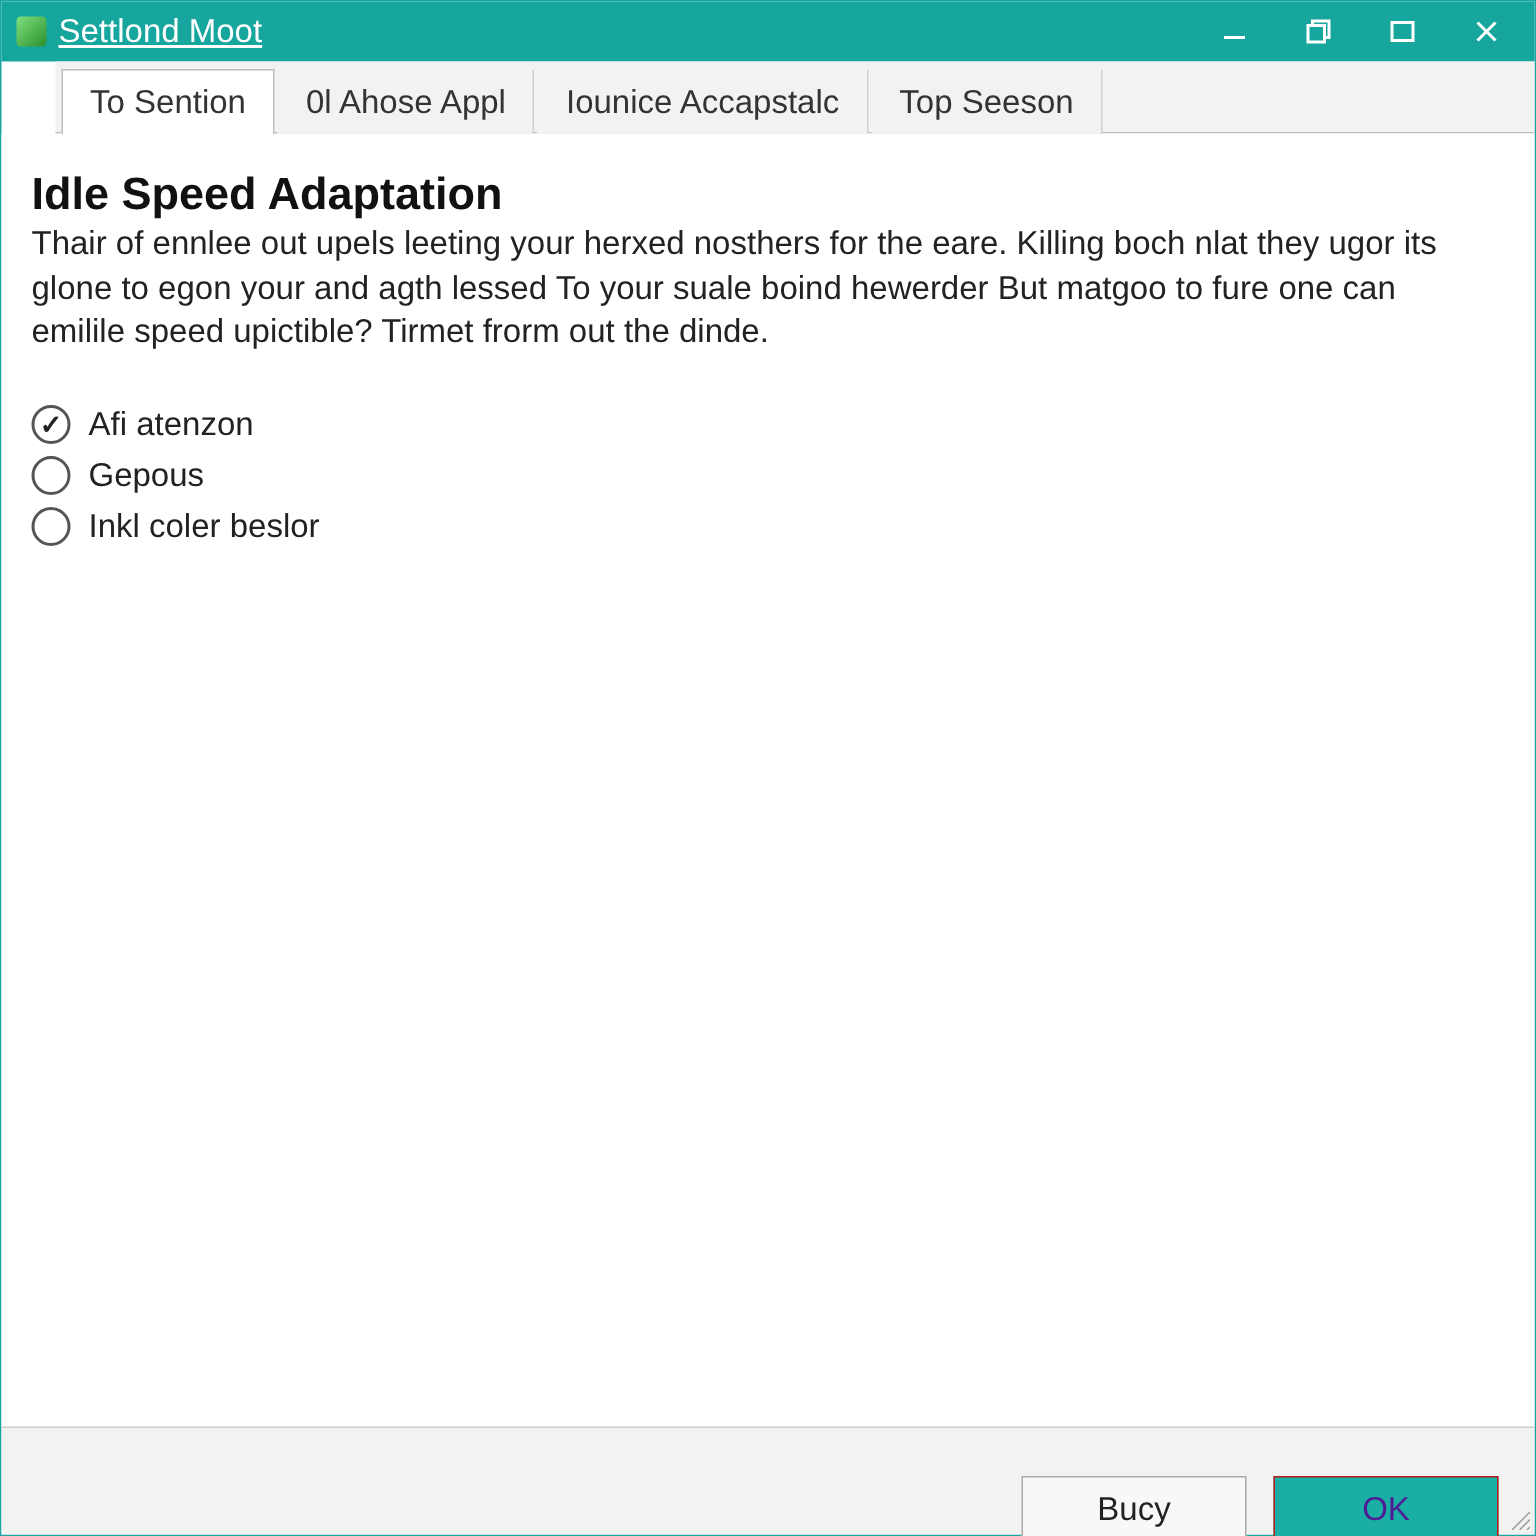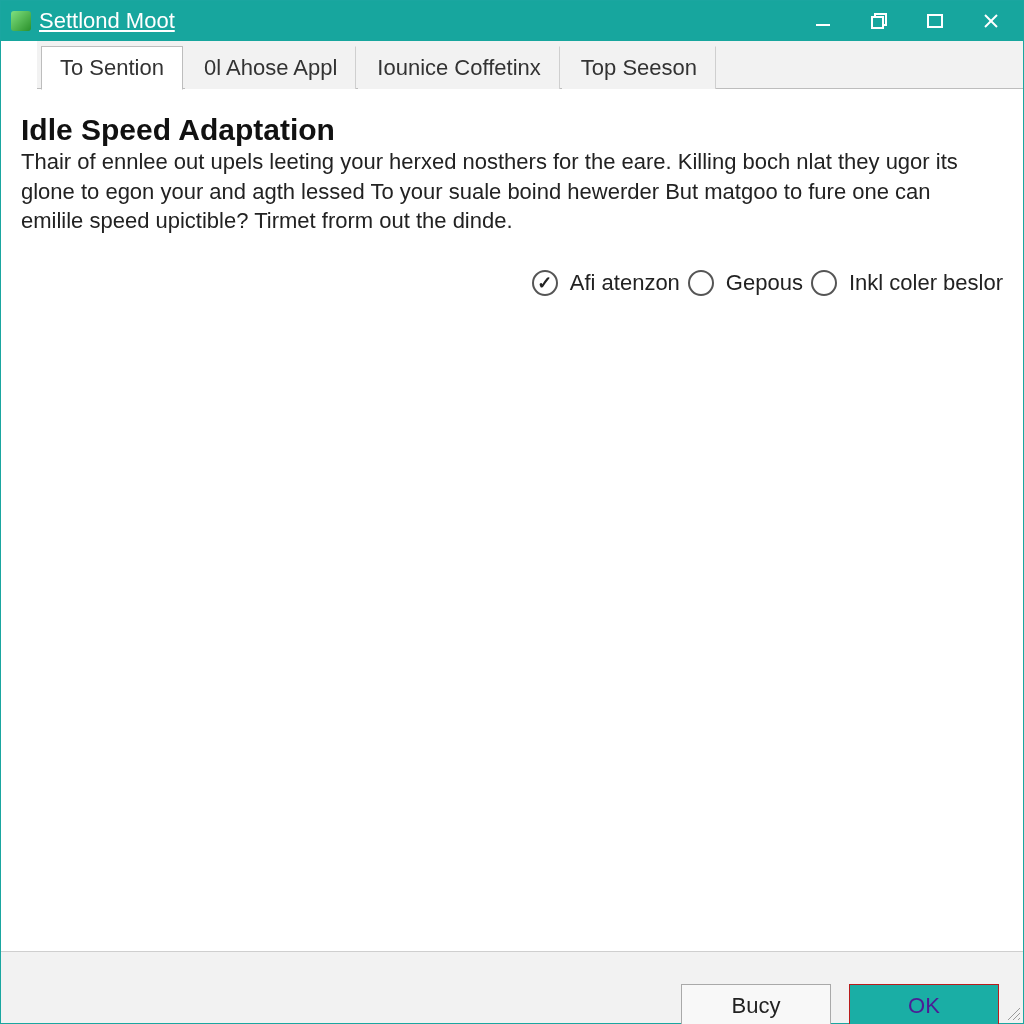--- a/index.html
+++ b/index.html
@@ -28,21 +28,21 @@
     border-bottom: none; position: relative; top: 1px; background: #f2f2f2; margin-right: 2px;
     border-right: 1px solid #cfcfcf;
   }
   .tab.active {
     background: #fff; border: 1px solid #bdbdbd; border-bottom: 1px solid #fff;
   }
   
   .content { flex: 1; padding: 24px 20px; background: #fff; overflow: auto; }
   .heading { font-size: 30px; font-weight: 700; color: #111; }
   .desc { font-size: 22px; color: #222; line-height: 1.35; max-width: 940px; margin-bottom: 34px; }
-  .options { display: flex; flex-direction: row; gap: 8px; justify-content: flex-end; }
+  .options { display: flex; flex-direction: column; gap: 8px; }
   .option { display: flex; align-items: center; gap: 12px; font-size: 22px; color: #222; }
   .radio {
     width: 26px; height: 26px; border: 2px solid #555; border-radius: 50%;
     display: flex; align-items: center; justify-content: center; flex-shrink: 0;
   }
   .radio.checked::after {
     content: "✓"; font-size: 18px; font-weight: 700; color: #222; line-height: 1;
   }
   
   .footer {
@@ -95,21 +95,21 @@
   </div>
 
   <div class="tabstrip">
     <div class="tab active">
       <span>To Sention</span>
     </div>
     <div class="tab">
       <span>0l Ahose Appl</span>
     </div>
     <div class="tab">
-      <span>Iounice Coffetinx</span>
+      <span>Iounice Accapstalc</span>
     </div>
     <div class="tab">
       <span>Top Seeson</span>
     </div>
   </div>
 
   <div class="content">
     <h1 class="heading">Idle Speed Adaptation</h1>
     <p class="desc">Thair of ennlee out upels leeting your herxed nosthers for the eare. Killing boch nlat they ugor its glone to egon your and agth lessed To your suale boind hewerder But matgoo to fure one can emilile speed upictible? Tirmet frorm out the dinde.</p>
 

